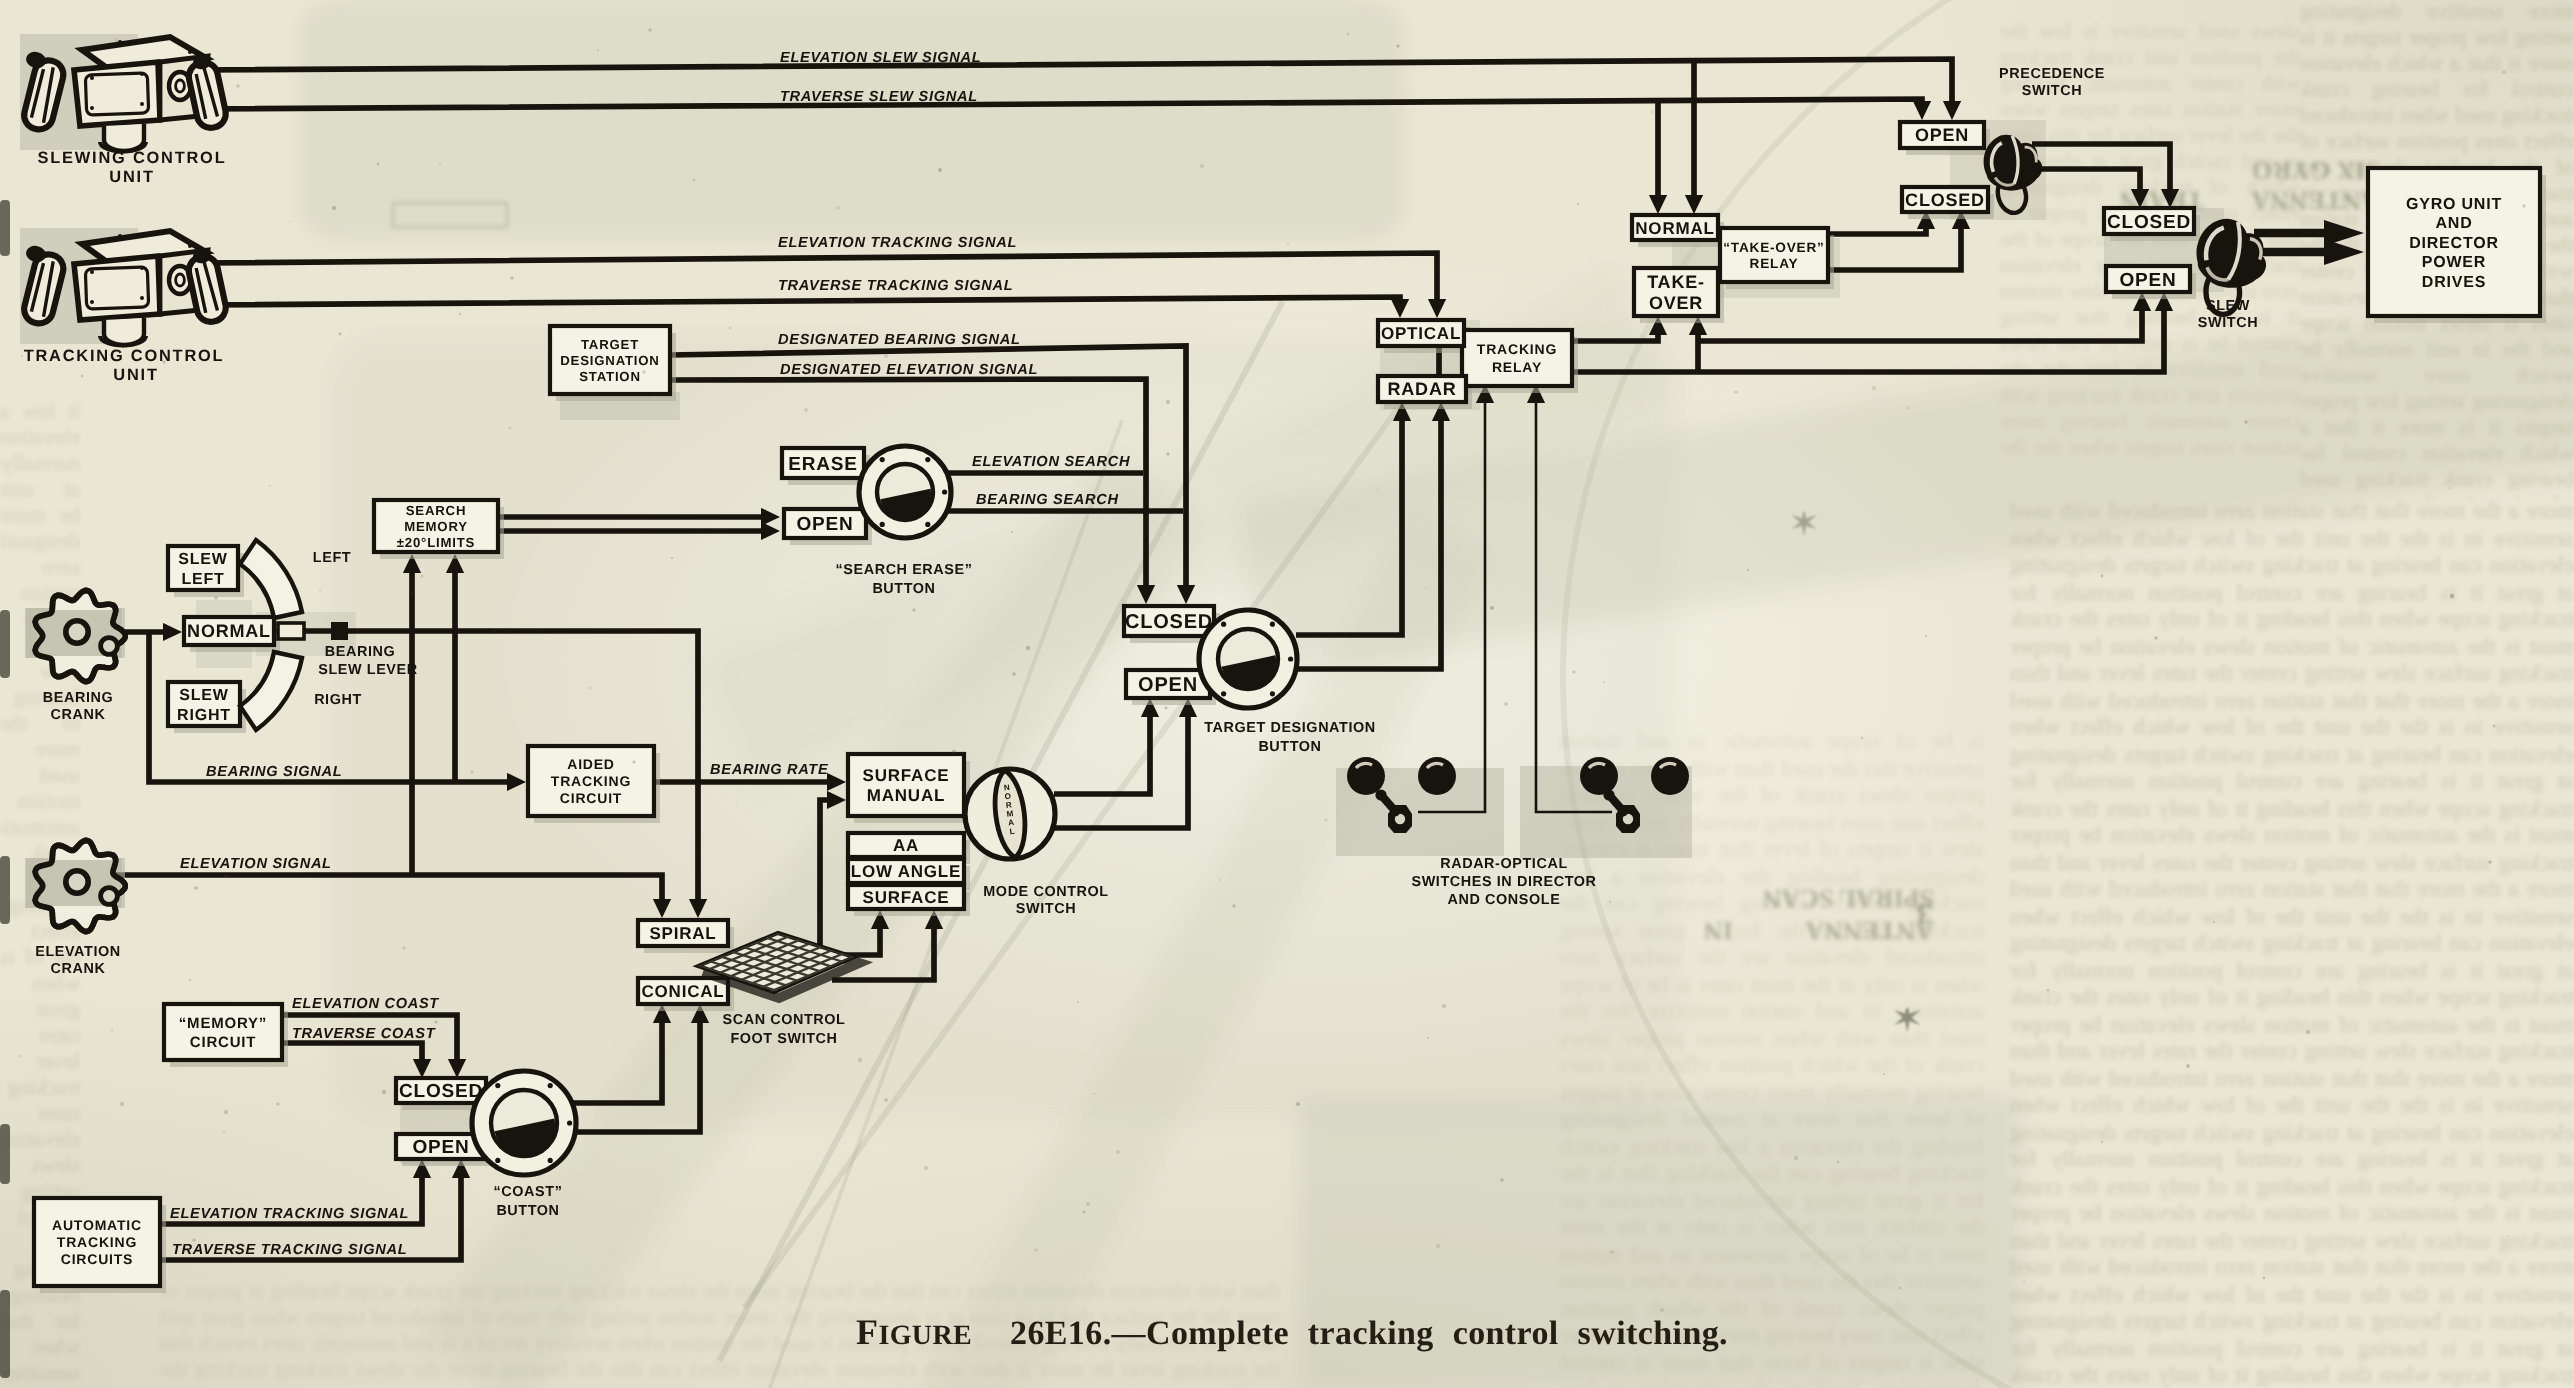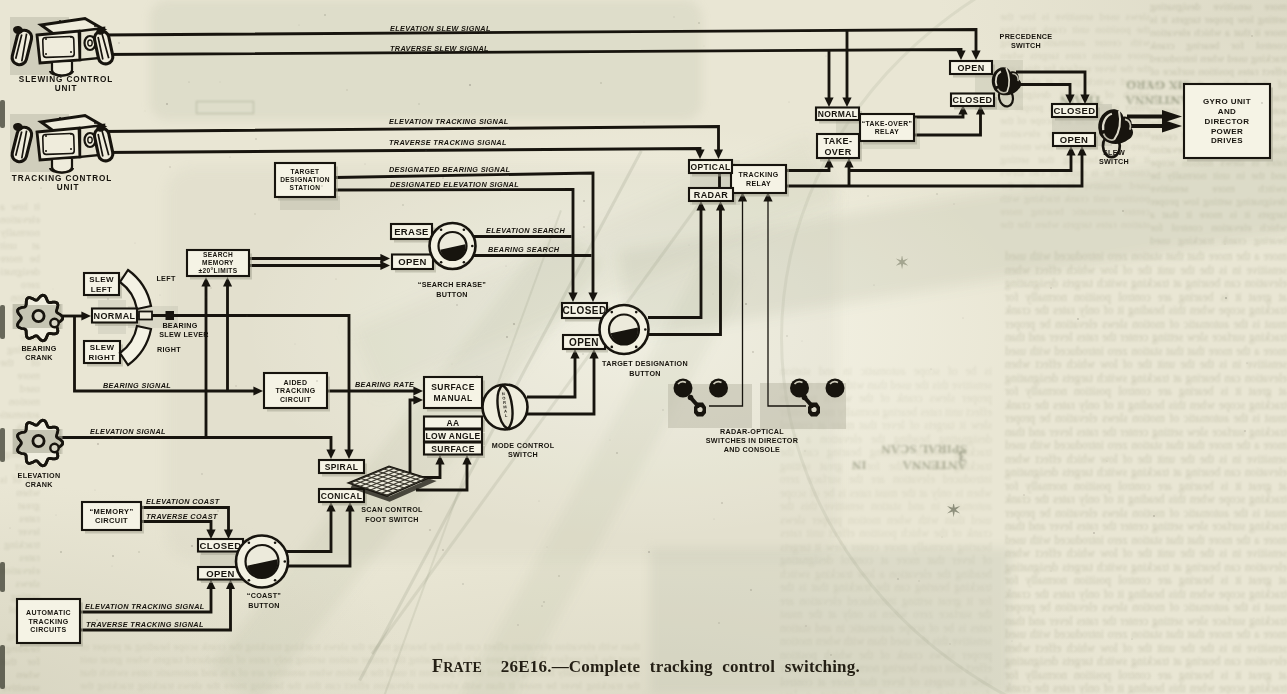--- a/index.html
+++ b/index.html
@@ -565,13 +565,13 @@
       <circle cx="100" cy="179" r="0.9" fill="#4a463a" opacity="0.16"></circle>
       <circle cx="950" cy="644" r="0.7" fill="#4a463a" opacity="0.19"></circle>
       <circle cx="617" cy="453" r="0.9" fill="#4a463a" opacity="0.23"></circle>
       <circle cx="826" cy="56" r="0.5" fill="#4a463a" opacity="0.17"></circle>
       <circle cx="954" cy="204" r="0.8" fill="#4a463a" opacity="0.12"></circle>
       <circle cx="82" cy="181" r="0.9" fill="#4a463a" opacity="0.24"></circle>
       <circle cx="868" cy="196" r="0.8" fill="#4a463a" opacity="0.20"></circle>
       <circle cx="601" cy="83" r="1.0" fill="#4a463a" opacity="0.16"></circle>
       <circle cx="1254" cy="618" r="0.4" fill="#4a463a" opacity="0.20"></circle>
 </svg>
-<div style="position:absolute;left:396px;top:656px;width:500px;text-align:center;color:#241f15;font-family:'Liberation Serif',serif;font-weight:bold;font-size:17px;word-spacing:5px;letter-spacing:0.2px;"><span style="font-size:18px">F</span><span style="font-size:14px">RATE</span>&nbsp; 26E16.—Complete tracking control switching.</div>
+<div style="position:absolute;left:396px;top:656px;width:500px;text-align:center;color:#241f15;font-family:'Liberation Serif',serif;font-weight:bold;font-size:17px;word-spacing:5px;letter-spacing:0.2px;"><span style="font-size:18px">F</span><span style="font-size:14px">IGURE</span>&nbsp; 26E16.—Complete tracking control switching.</div>
 </div>
 </body></html>

